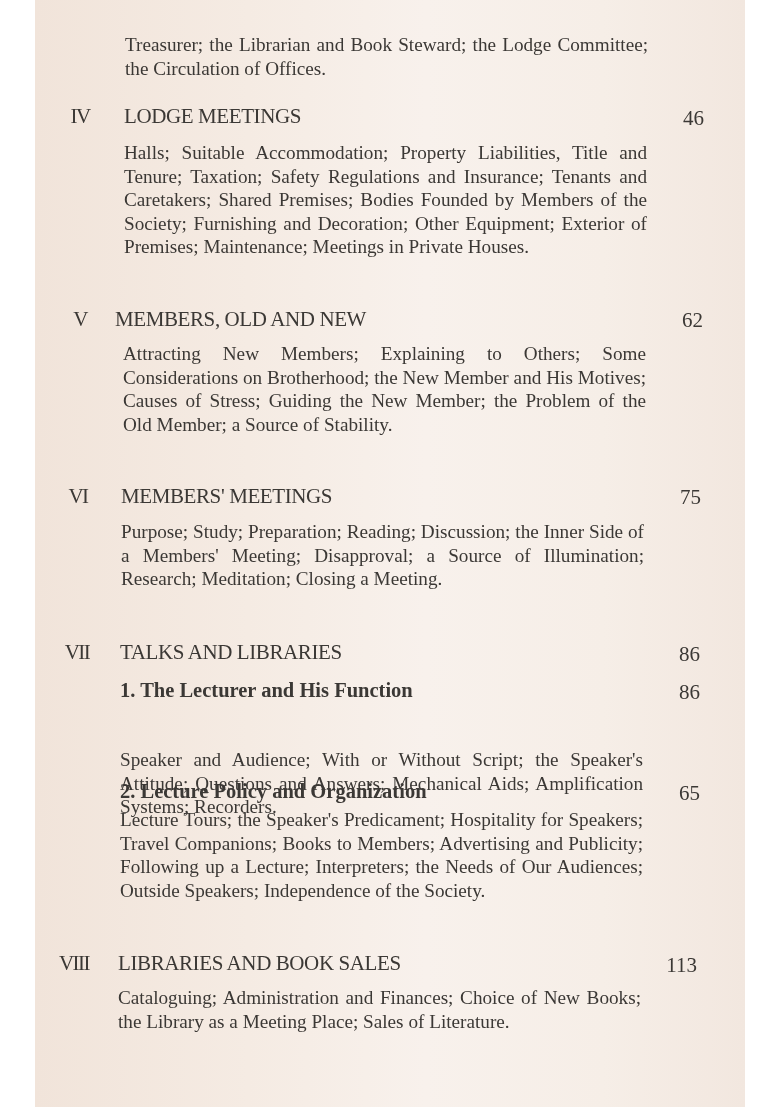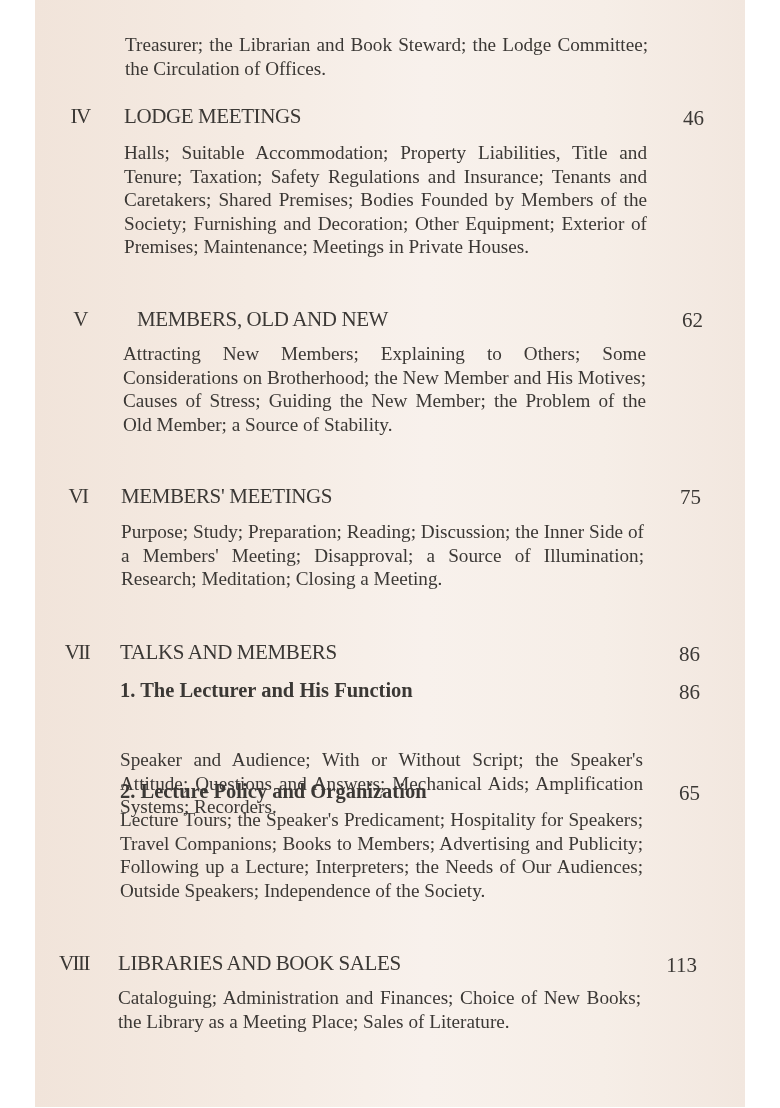--- a/index.html
+++ b/index.html
@@ -37,35 +37,35 @@
 
   <div>
     <span class="numeral" style="left:20px; top:104px; width:50px;">IV</span>
     <span class="heading" style="left:89px; top:104px;">LODGE MEETINGS</span>
     <span class="pagenum" style="left:609px; top:106px;">46</span>
     <div class="body-text" style="left:89px; top:141px;">Halls; Suitable Accommodation; Property Liabilities, Title and Tenure; Taxation; Safety Regulations and Insurance; Tenants and Caretakers; Shared Premises; Bodies Founded by Members of the Society; Furnishing and Decoration; Other Equipment; Exterior of Premises; Maintenance; Meetings in Private Houses.</div>
   </div>
 
   <div>
     <span class="numeral" style="left:20px; top:307px; width:50px;">V</span>
-    <span class="heading" style="left:102px; top:307px;text-align:center;">MEMBERS, OLD AND NEW</span>
+    <span class="heading" style="left:80px; top:307px;text-align:center;">MEMBERS, OLD AND NEW</span>
     <span class="pagenum" style="left:608px; top:308px;">62</span>
     <div class="body-text" style="left:88px; top:342px;">Attracting New Members; Explaining to Others; Some Considerations on Brotherhood; the New Member and His Motives; Causes of Stress; Guiding the New Member; the Problem of the Old Member; a Source of Stability.</div>
   </div>
 
   <div>
     <span class="numeral" style="left:18px; top:484px; width:50px;">VI</span>
     <span class="heading" style="left:86px; top:484px;">MEMBERS' MEETINGS</span>
     <span class="pagenum" style="left:606px; top:485px;">75</span>
     <div class="body-text" style="left:86px; top:520px;">Purpose; Study; Preparation; Reading; Discussion; the Inner Side of a Members' Meeting; Disapproval; a Source of Illumination; Research; Meditation; Closing a Meeting.</div>
   </div>
 
   <div>
     <span class="numeral" style="left:17px; top:640px; width:50px;">VII</span>
-    <span class="heading" style="left:85px; top:640px;">TALKS AND MEMBERS</span>
+    <span class="heading" style="left:85px; top:640px;">TALKS AND LIBRARIES</span>
     <span class="pagenum" style="left:605px; top:642px;">86</span>
 
     <div>
       <span class="subhead" style="left:85px; top:679px;">1. The Lecturer and His Function</span>
       <span class="pagenum" style="left:605px; top:680px;">86</span>
       <div class="body-text" style="left:85px; top:707px;margin-top:41px;">Speaker and Audience; With or Without Script; the Speaker's Attitude; Questions and Answers; Mechanical Aids; Amplification Systems; Recorders.</div>
     </div>
 
     <div>
       <span class="subhead" style="left:85px; top:780px;">2. Lecture Policy and Organization</span>

